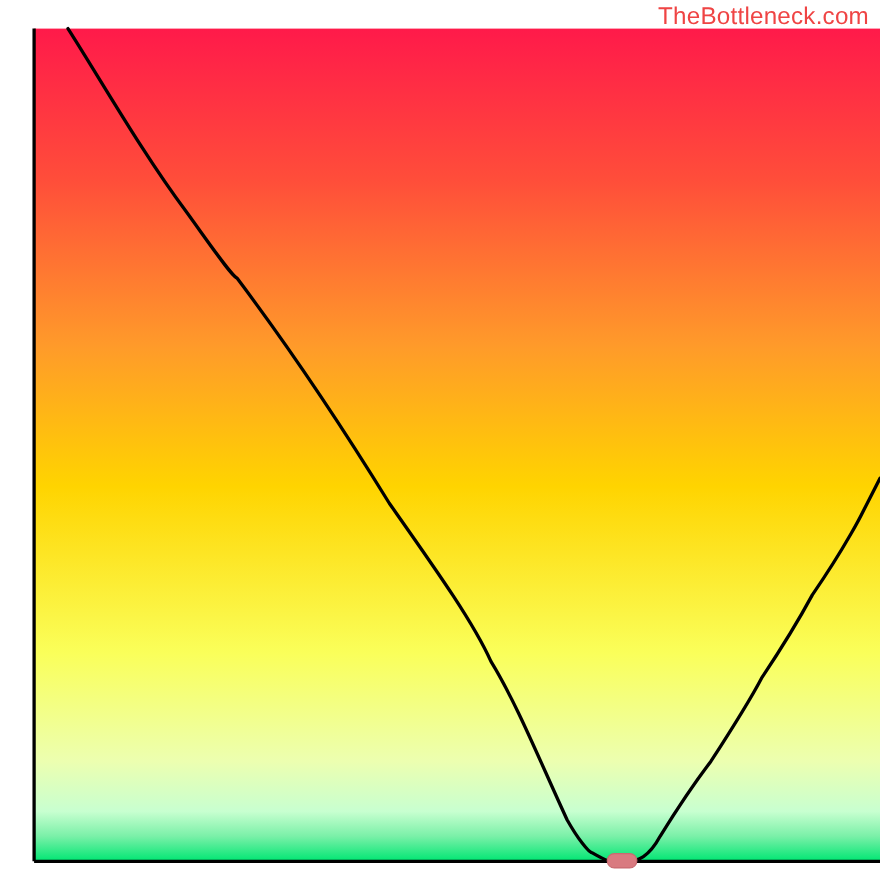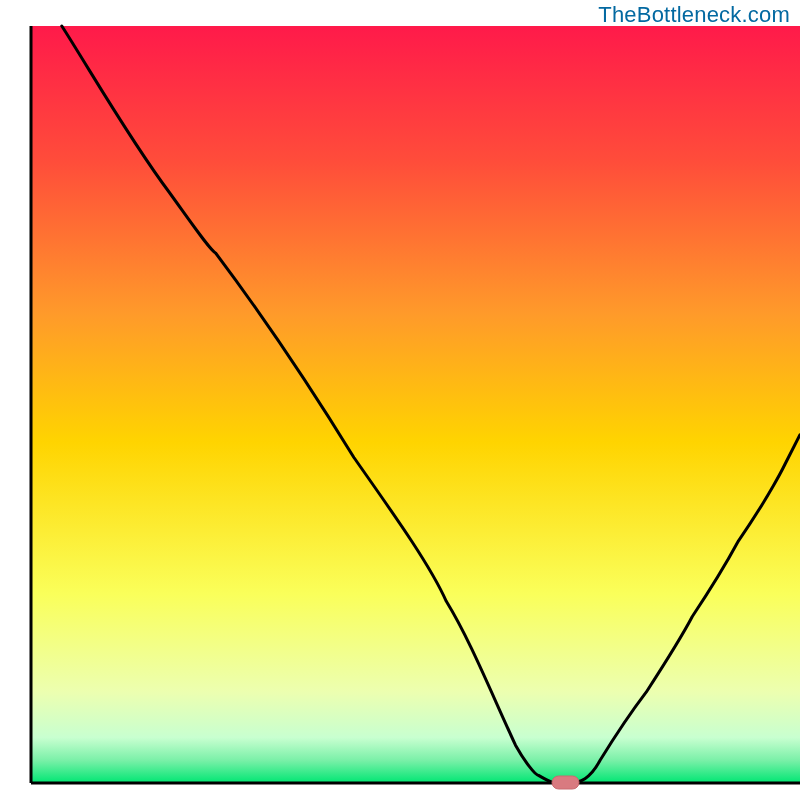--- a/index.html
+++ b/index.html
@@ -13,21 +13,21 @@
   .container {
     position: relative;
     width: 800px;
     height: 800px;
   }
   .watermark {
     position: absolute;
     top: 2px;
     right: 10px;
     font-size: 22px;
-    color: #0369a1;
+    color: #ef4444;
     font-weight: 500;
     letter-spacing: 0.2px;
   }
   svg {
     display: block;
   }
 </style>
 </head>
 <body>
 <div class="container">

